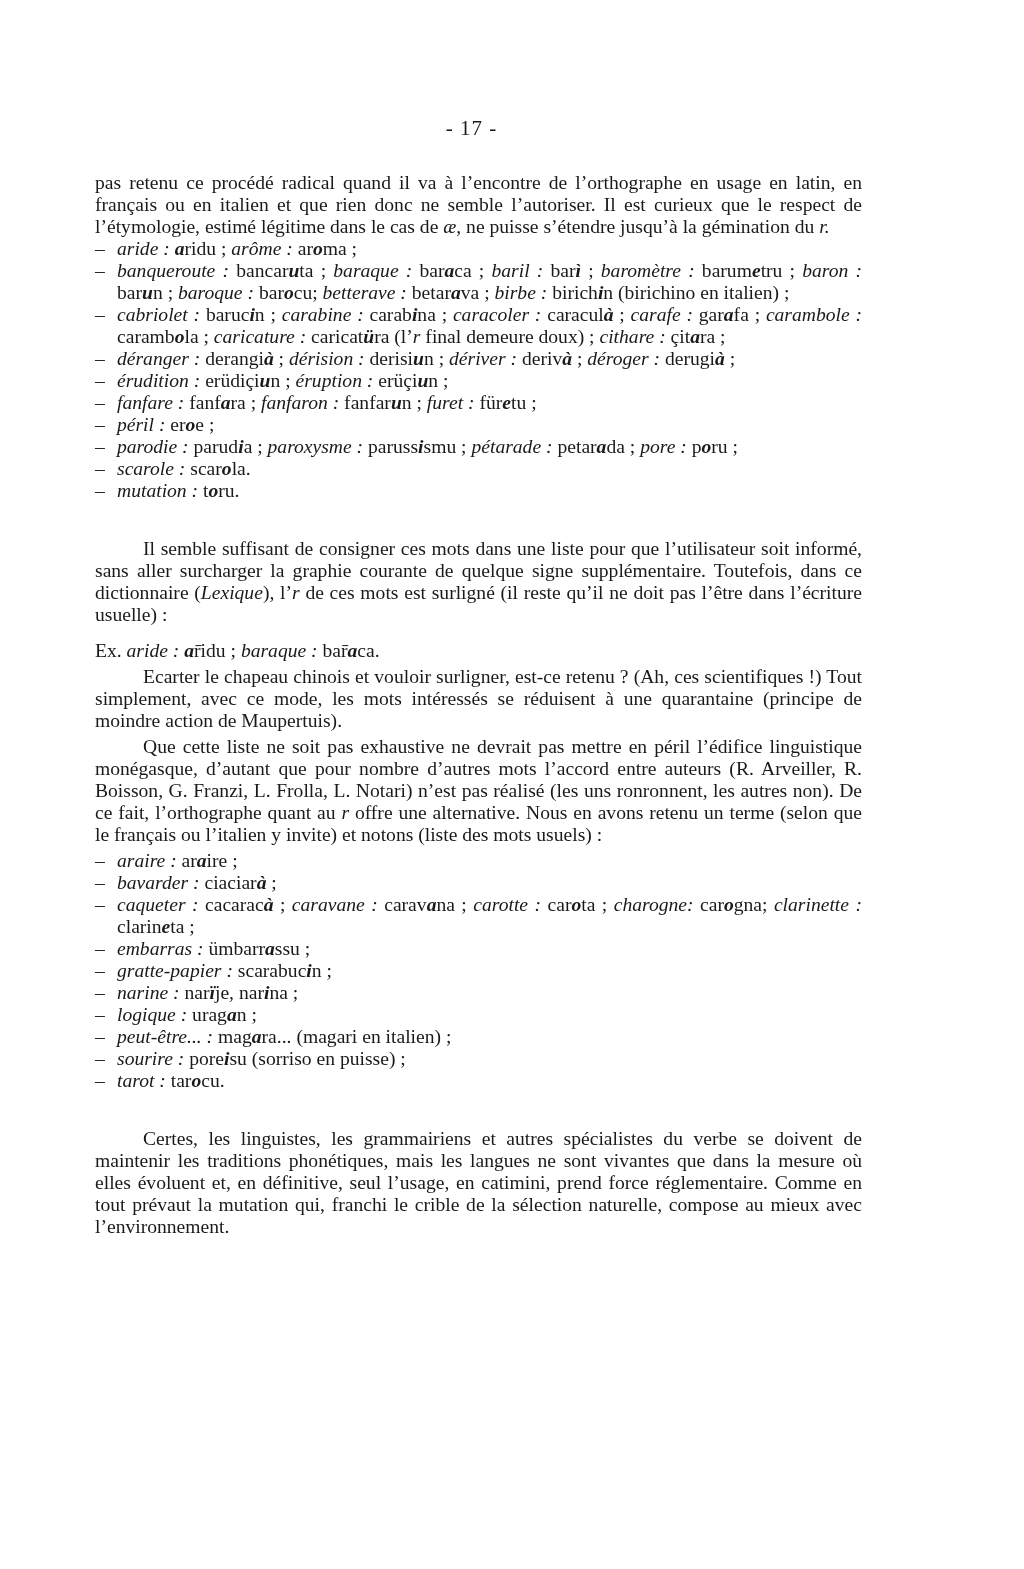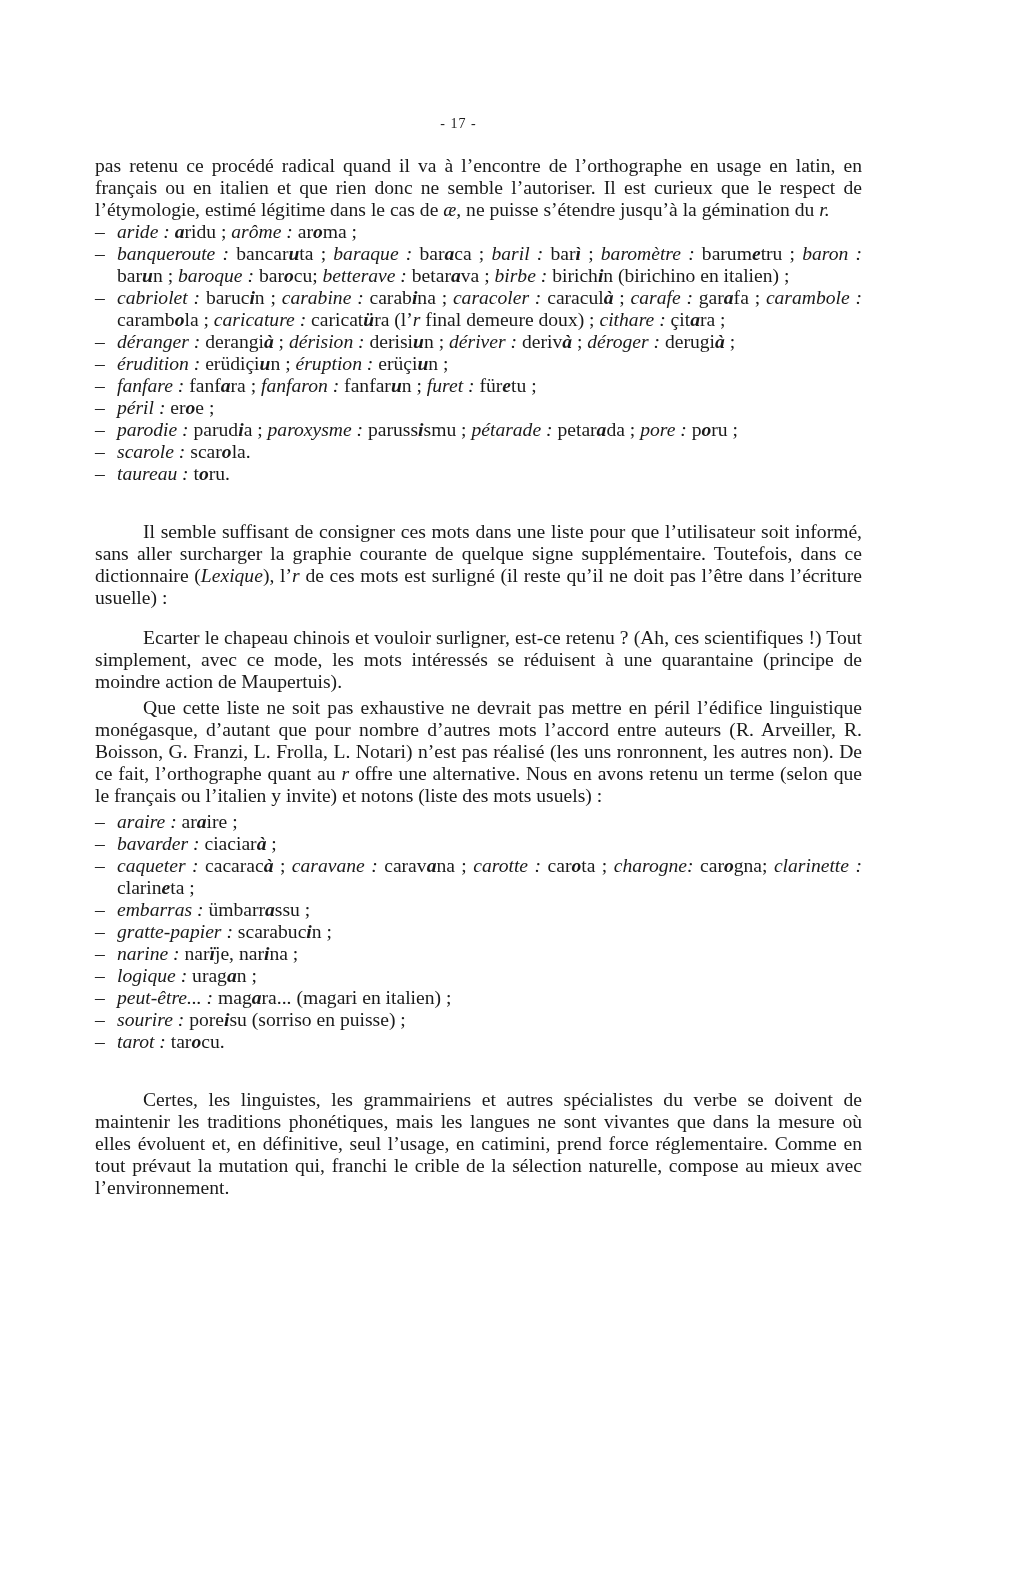--- a/index.html
+++ b/index.html
@@ -1,20 +1,20 @@
 <!DOCTYPE html>
 <html><head>
 <meta charset="utf-8">
 <style>
   html, body { margin: 0; padding: 0; background: #ffffff; }
   body { width: 1024px; height: 1569px; position: relative; overflow: hidden;
          font-family: "Liberation Serif", serif; color: #1a1a1a; }
   .page-number { position: absolute; top: 116px; left: 0; width: 917px; text-align: center;
-                 font-size: 14px; padding-left: 0; letter-spacing: 1px; }
-  .text-block { position: absolute; left: 95px; top: 155px; width: 767px;
+                 font-size: 21px; padding-left: 13px; letter-spacing: 1px; }
+  .text-block { position: absolute; left: 95px; top: 172px; width: 767px;
                 font-size: 19.6px; line-height: 22px; text-align: justify; }
   .para { margin: 0; text-indent: 48px; }
   .para.noindent { text-indent: 0; }
   .list { margin: 0; padding: 0; list-style: none; }
   .list li { position: relative; padding-left: 22px; text-align: justify; }
   .list li .dash { position: absolute; left: 0; top: 0; }
   .gap-lg { height: 36px; }
   .gap-md { height: 14px; }
   .gap-sm { height: 4px; }
   .gap-xl { height: 36px; }
@@ -31,25 +31,26 @@
       <ul class="list">
         <li><span class="dash">–</span><span class="i">aride :</span><span> </span><span class="b">a</span><span>ridu ; </span><span class="i">arôme :</span><span> ar</span><span class="b">o</span><span>ma ;</span></li>
         <li><span class="dash">–</span><span class="i">banqueroute :</span><span> bancar</span><span class="b">u</span><span>ta ; </span><span class="i">baraque :</span><span> bar</span><span class="b">a</span><span>ca ; </span><span class="i">baril :</span><span> bar</span><span class="b">ì</span><span> ; </span><span class="i">baromètre :</span><span> barum</span><span class="b">e</span><span>tru ; </span><span class="i">baron :</span><span> bar</span><span class="b">u</span><span>n ; </span><span class="i">baroque :</span><span> bar</span><span class="b">o</span><span>cu; </span><span class="i">betterave :</span><span> betar</span><span class="b">a</span><span>va ; </span><span class="i">birbe :</span><span> birich</span><span class="b">i</span><span>n (birichino en italien) ;</span></li>
         <li><span class="dash">–</span><span class="i">cabriolet :</span><span> baruc</span><span class="b">i</span><span>n ; </span><span class="i">carabine :</span><span> carab</span><span class="b">i</span><span>na ; </span><span class="i">caracoler :</span><span> caracul</span><span class="b">à</span><span> ; </span><span class="i">carafe :</span><span> gar</span><span class="b">a</span><span>fa ; </span><span class="i">carambole :</span><span> caramb</span><span class="b">o</span><span>la ; </span><span class="i">caricature :</span><span> caricat</span><span class="b">ü</span><span>ra (l’</span><span class="i">r</span><span> final demeure doux) ; </span><span class="i">cithare :</span><span> çit</span><span class="b">a</span><span>ra ;</span></li>
         <li><span class="dash">–</span><span class="i">déranger :</span><span> derangi</span><span class="b">à</span><span> ; </span><span class="i">dérision :</span><span> derisi</span><span class="b">u</span><span>n ; </span><span class="i">dériver :</span><span> deriv</span><span class="b">à</span><span> ; </span><span class="i">déroger :</span><span> derugi</span><span class="b">à</span><span> ;</span></li>
         <li><span class="dash">–</span><span class="i">érudition :</span><span> erüdiçi</span><span class="b">u</span><span>n ; </span><span class="i">éruption :</span><span> erüçi</span><span class="b">u</span><span>n ;</span></li>
         <li><span class="dash">–</span><span class="i">fanfare :</span><span> fanf</span><span class="b">a</span><span>ra ; </span><span class="i">fanfaron :</span><span> fanfar</span><span class="b">u</span><span>n ; </span><span class="i">furet :</span><span> für</span><span class="b">e</span><span>tu ;</span></li>
         <li><span class="dash">–</span><span class="i">péril :</span><span> er</span><span class="b">o</span><span>e ;</span></li>
         <li><span class="dash">–</span><span class="i">parodie :</span><span> parud</span><span class="b">i</span><span>a ; </span><span class="i">paroxysme :</span><span> paruss</span><span class="b">i</span><span>smu ; </span><span class="i">pétarade :</span><span> petar</span><span class="b">a</span><span>da ; </span><span class="i">pore :</span><span> p</span><span class="b">o</span><span>ru ;</span></li>
         <li><span class="dash">–</span><span class="i">scarole :</span><span> scar</span><span class="b">o</span><span>la.</span></li>
-        <li><span class="dash">–</span><span class="i">taureau :</span><span> t</span><span class="b">o</span><span>ru.</span></li>
+        <li><span class="dash">–</span><span class="i">mutation :</span><span> t</span><span class="b">o</span><span>ru.</span></li>
       </ul>
       <div class="gap-lg"></div>
       <p class="para"><span>Il semble suffisant de consigner ces mots dans une liste pour que l’utilisateur soit informé, sans aller surcharger la graphie courante de quelque signe supplémentaire. Toutefois, dans ce dictionnaire (</span><span class="i">Lexique</span><span>), l’</span><span class="i">r</span><span> de ces mots est surligné (il reste qu’il ne doit pas l’être dans l’écriture usuelle) :</span></p>
       <div class="gap-md"></div>
+      <p class="para noindent"><span>Ex. </span><span class="i">aride :</span><span> </span><span class="b">a</span><span>r̄idu ; </span><span class="i">baraque :</span><span> bar̄</span><span class="b">a</span><span>ca.</span></p>
       <div class="gap-sm"></div>
       <p class="para"><span>Ecarter le chapeau chinois et vouloir surligner, est-ce retenu ? (Ah, ces scientifiques !) Tout simplement, avec ce mode, les mots intéressés se réduisent à une quarantaine (principe de moindre action de Maupertuis).</span></p>
       <div class="gap-sm"></div>
       <p class="para"><span>Que cette liste ne soit pas exhaustive ne devrait pas mettre en péril l’édifice linguistique monégasque, d’autant que pour nombre d’autres mots l’accord entre auteurs (R. Arveiller, R. Boisson, G. Franzi, L. Frolla, L. Notari) n’est pas réalisé (les uns ronronnent, les autres non). De ce fait, l’orthographe quant au </span><span class="i">r</span><span> offre une alternative. Nous en avons retenu un terme (selon que le français ou l’italien y invite) et notons (liste des mots usuels) :</span></p>
       <div class="gap-sm"></div>
       <ul class="list">
         <li><span class="dash">–</span><span class="i">araire :</span><span> ar</span><span class="b">a</span><span>ire ;</span></li>
         <li><span class="dash">–</span><span class="i">bavarder :</span><span> ciaciar</span><span class="b">à</span><span> ;</span></li>
         <li><span class="dash">–</span><span class="i">caqueter :</span><span> cacarac</span><span class="b">à</span><span> ; </span><span class="i">caravane :</span><span> carav</span><span class="b">a</span><span>na ; </span><span class="i">carotte :</span><span> car</span><span class="b">o</span><span>ta ; </span><span class="i">charogne:</span><span> car</span><span class="b">o</span><span>gna; </span><span class="i">clarinette :</span><span> clarin</span><span class="b">e</span><span>ta ;</span></li>
         <li><span class="dash">–</span><span class="i">embarras :</span><span> ümbarr</span><span class="b">a</span><span>ssu ;</span></li>

